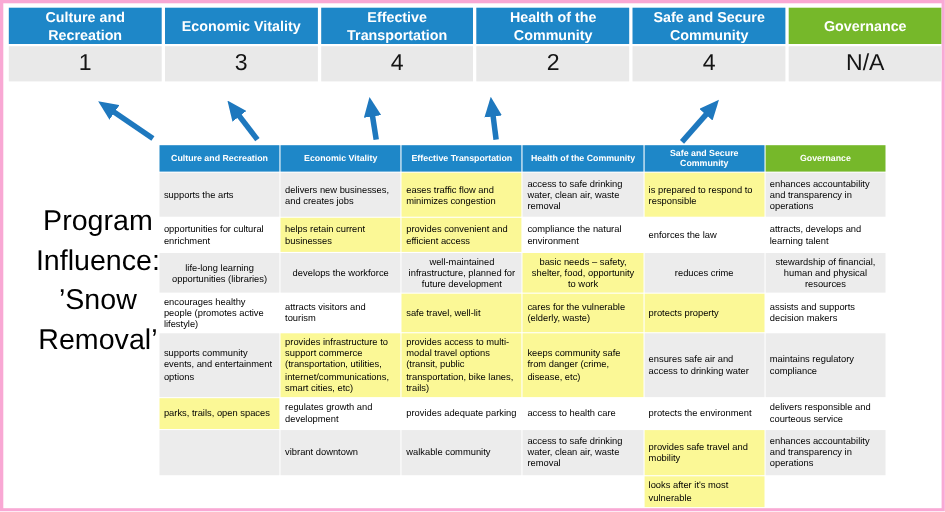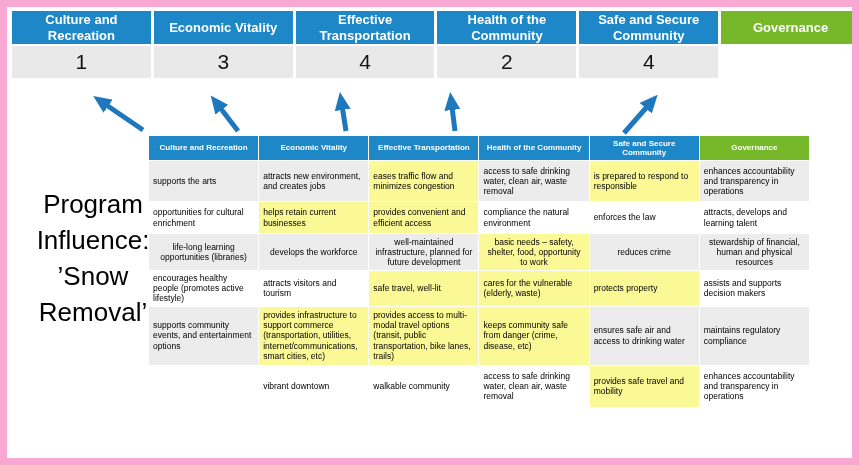--- a/index.html
+++ b/index.html
@@ -1,17 +1,17 @@
 <!DOCTYPE html>
 <html><head>
 <meta charset="utf-8">
 <style>
   html,body{margin:0;padding:0;background:#fff;}
   .slide{position:relative;width:859px;height:465px;background:#fff;
-         font-family:"Liberation Sans",sans-serif;border:7px solid #f9a8d4;
+         font-family:"Liberation Sans",sans-serif;border:3px solid #f9a8d4;
          box-sizing:border-box;overflow:hidden;}
 
   
   .summary{position:absolute;left:5px;top:4px;width:848px;
            display:grid;grid-template-columns:repeat(6,1fr);gap:2px 3px;}
   .sum-h{background:#1E87C8;color:#fff;font-weight:bold;font-size:13px;line-height:1.2;
          display:flex;align-items:center;justify-content:center;text-align:center;
          min-height:33px;padding:1px 8px;box-sizing:border-box;}
   .sum-h.c-green{background:#76B82A;}
   .sum-s{background:#E9E9E9;font-size:21px;color:#141414;
@@ -50,20 +50,21 @@
       <div class="sum-h">Economic Vitality</div>
       <div class="sum-h">Effective Transportation</div>
       <div class="sum-h">Health of the Community</div>
       <div class="sum-h">Safe and Secure Community</div>
       <div class="sum-h c-green">Governance</div>
       <div class="sum-s">1</div>
       <div class="sum-s">3</div>
       <div class="sum-s">4</div>
       <div class="sum-s">2</div>
       <div class="sum-s">4</div>
+      <div class="sum-s">N/A</div>
     </div>
 
   <svg class="arrows" viewBox="0 0 859 465" width="859" height="465">
     <defs>
       <marker id="ah" markerUnits="userSpaceOnUse" markerWidth="18" markerHeight="16" refX="11" refY="8" orient="auto">
         <path d="M0,0 L18,8 L0,16 Z" fill="#1E78BE"></path>
       </marker>
     </defs>
     <line x1="136" y1="123" x2="92" y2="93" stroke="#1E78BE" stroke-width="5" marker-end="url(#ah)"></line>
     <line x1="231" y1="124" x2="208" y2="94" stroke="#1E78BE" stroke-width="5" marker-end="url(#ah)"></line>
@@ -84,21 +85,21 @@
           <th>Economic Vitality</th>
           <th>Effective Transportation</th>
           <th>Health of the Community</th>
           <th>Safe and Secure Community</th>
           <th class="c-green">Governance</th>
         </tr>
       </thead>
     <tbody>
         <tr class="r1">
           <td>supports the arts</td>
-          <td>attracts new environment, and creates jobs</td>
+          <td>delivers new businesses, and creates jobs</td>
           <td class="hl">eases traffic flow and minimizes congestion</td>
           <td>access to safe drinking water, clean air, waste removal</td>
           <td class="hl">is prepared to respond to responsible</td>
           <td>enhances accountability and transparency in operations</td>
         </tr>
         <tr class="r2">
           <td>opportunities for cultural enrichment</td>
           <td class="hl">helps retain current businesses</td>
           <td class="hl">provides convenient and efficient access</td>
           <td>compliance the natural environment</td>
@@ -122,24 +123,40 @@
           <td>assists and supports decision makers</td>
         </tr>
         <tr class="r5">
           <td>supports community events, and entertainment options</td>
           <td class="hl">provides infrastructure to support commerce (transportation, utilities, internet/communications, smart cities, etc)</td>
           <td class="hl">provides access to multi-modal travel options (transit, public transportation, bike lanes, trails)</td>
           <td class="hl">keeps community safe from danger (crime, disease, etc)</td>
           <td>ensures safe air and access to drinking water</td>
           <td>maintains regulatory compliance</td>
         </tr>
+        <tr class="r6">
+          <td class="hl">parks, trails, open spaces</td>
+          <td>regulates growth and development</td>
+          <td>provides adequate parking</td>
+          <td>access to health care</td>
+          <td>protects the environment</td>
+          <td>delivers responsible and courteous service</td>
+        </tr>
         <tr class="r7">
           <td></td>
           <td>vibrant downtown</td>
           <td>walkable community</td>
           <td>access to safe drinking water, clean air, waste removal</td>
           <td class="hl">provides safe travel and mobility</td>
           <td>enhances accountability and transparency in operations</td>
         </tr>
+        <tr class="r8">
+          <td></td>
+          <td></td>
+          <td></td>
+          <td></td>
+          <td class="hl">looks after it's most vulnerable</td>
+          <td></td>
+        </tr>
       </tbody>
   </table>
 
 </div>
 
 </body></html>

